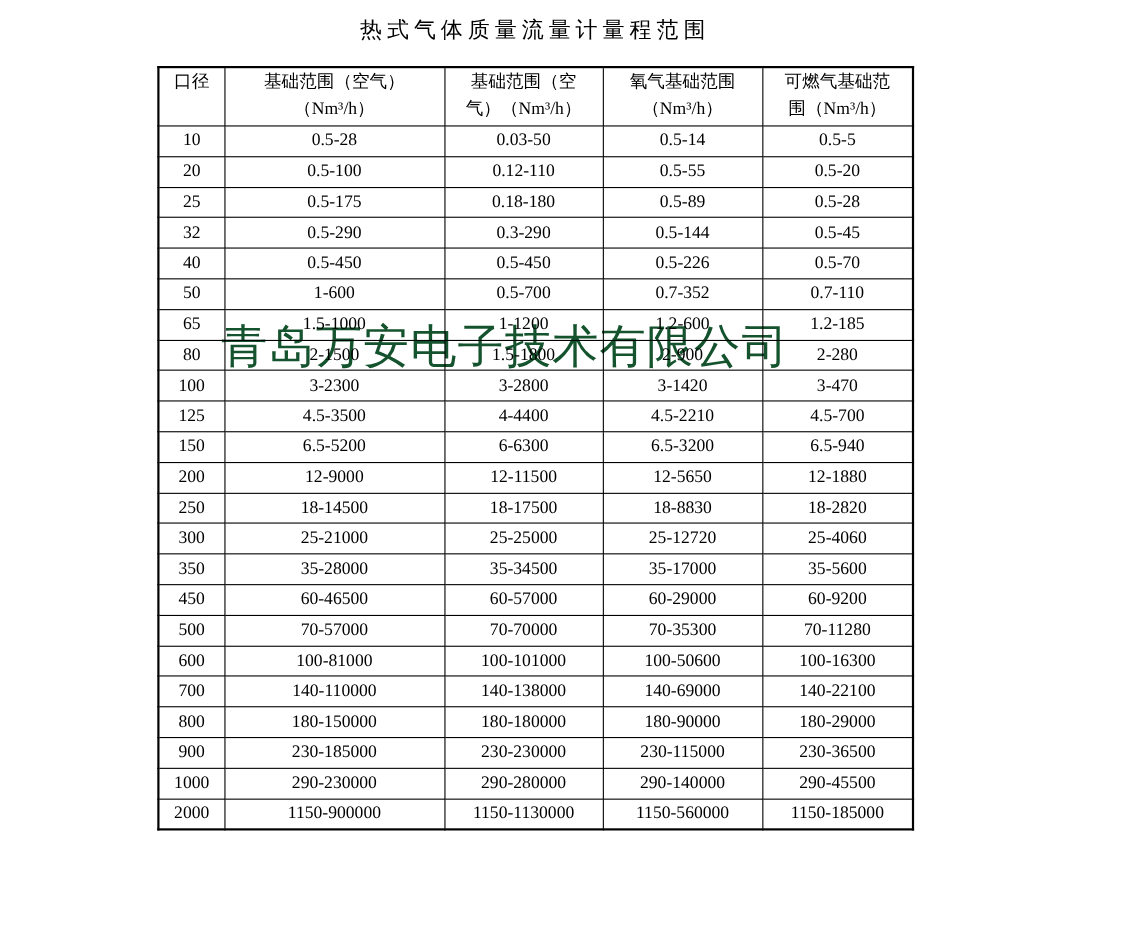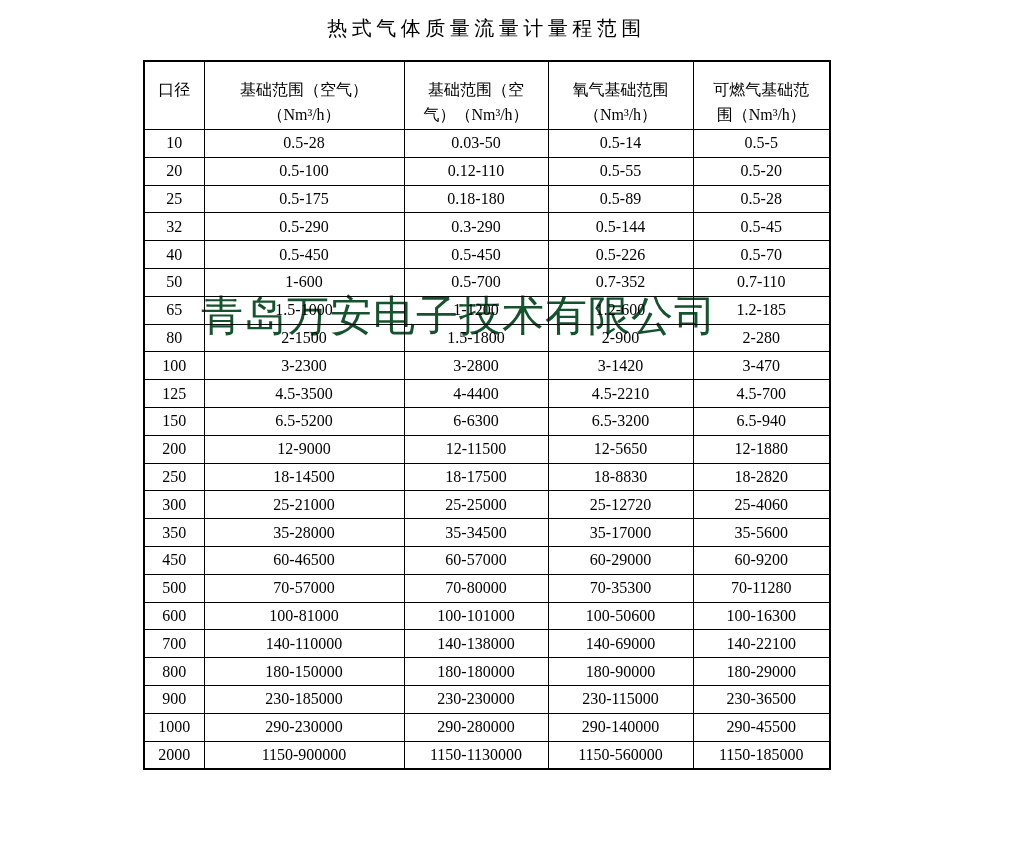--- a/index.html
+++ b/index.html
@@ -63,21 +63,21 @@
     text-align: center;
     font-size: 16px;
     padding: 0;
     background: transparent;
   }
   table.range-table th {
     font-weight: normal;
     vertical-align: top;
     height: 52px;
     line-height: 25px;
-    padding-top: 15px;
+    padding-top: 0;
   }
   table.range-table th .hline {
     display: block;
   }
   table.range-table td {
     height: 26.8px;
     vertical-align: middle;
     line-height: 1;
   }
   col.c-diameter   { width: 60px; }
@@ -257,21 +257,21 @@
     <td>450</td>
     <td>60-46500</td>
     <td>60-57000</td>
     <td>60-29000</td>
     <td>60-9200</td>
   </tr>
 
   <tr>
     <td>500</td>
     <td>70-57000</td>
-    <td>70-80000</td>
+    <td>70-70000</td>
     <td>70-35300</td>
     <td>70-11280</td>
   </tr>
 
   <tr>
     <td>600</td>
     <td>100-81000</td>
     <td>100-101000</td>
     <td>100-50600</td>
     <td>100-16300</td>

